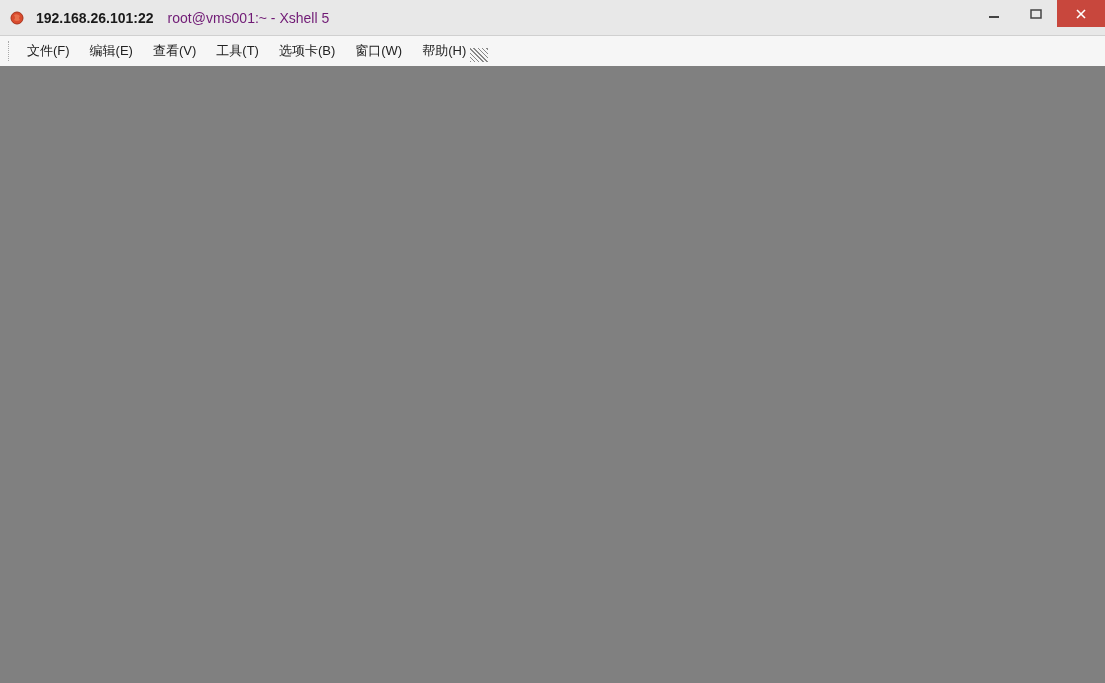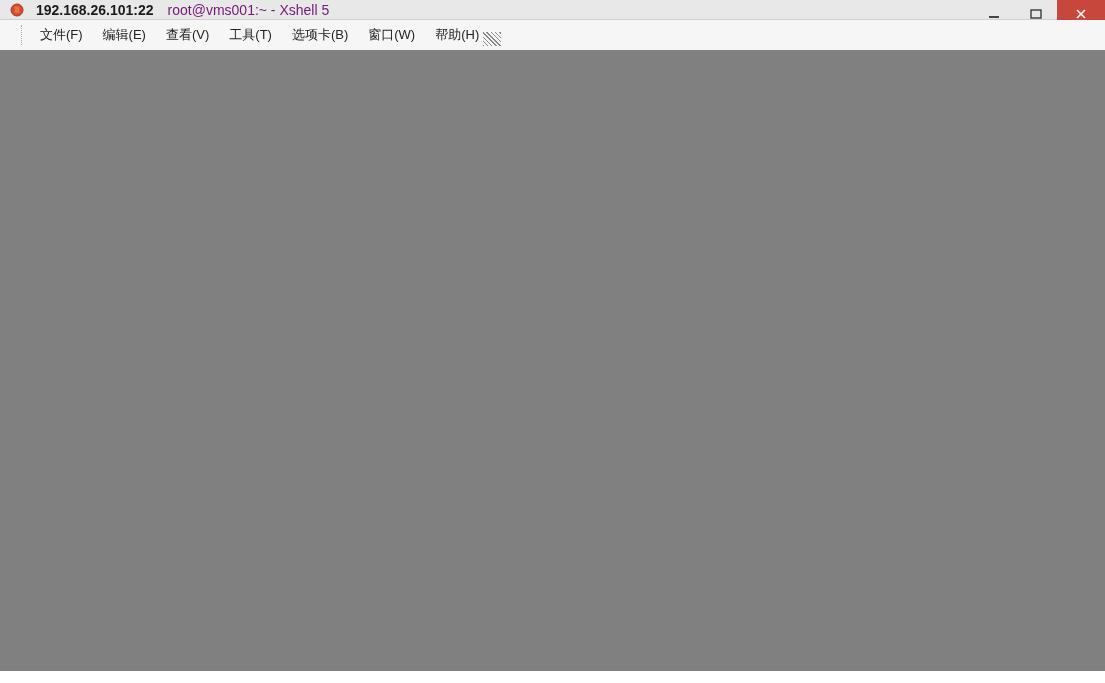--- a/index.html
+++ b/index.html
@@ -8,21 +8,21 @@
       box-sizing: border-box;
     }
     body {
       font-family: "Microsoft YaHei", "SimSun", Arial, sans-serif;
       width: 1105px;
       height: 683px;
       overflow: hidden;
       background: #ffffff;
     }
     .titlebar {
-      height: 20px;
+      height: 36px;
       background: #e8e8e8;
       display: flex;
       align-items: center;
       padding-left: 8px;
       position: relative;
       border-bottom: 1px solid #d0d0d0;
     }
     .app-icon {
       width: 18px;
       height: 18px;
@@ -67,21 +67,21 @@
     }
     .win-btn.close svg {
       width: 10px;
       height: 10px;
     }
     .menubar {
       height: 30px;
       background: #f6f6f6;
       display: flex;
       align-items: center;
-      padding-left: 17px;
+      padding-left: 4px;
       font-size: 13px;
       color: #222;
       position: relative;
     }
     .menubar-grip {
       border-left: 1px dotted #aaa;
       height: 20px;
       margin-right: 8px;
       margin-left: 4px;
     }

